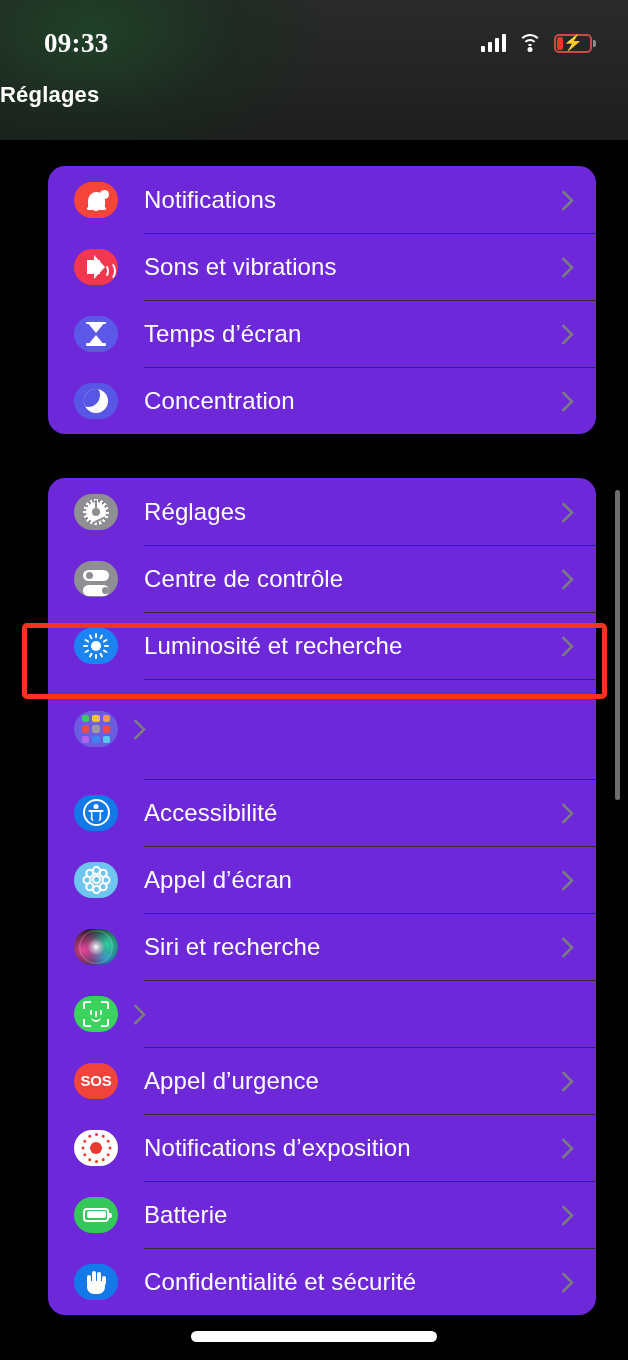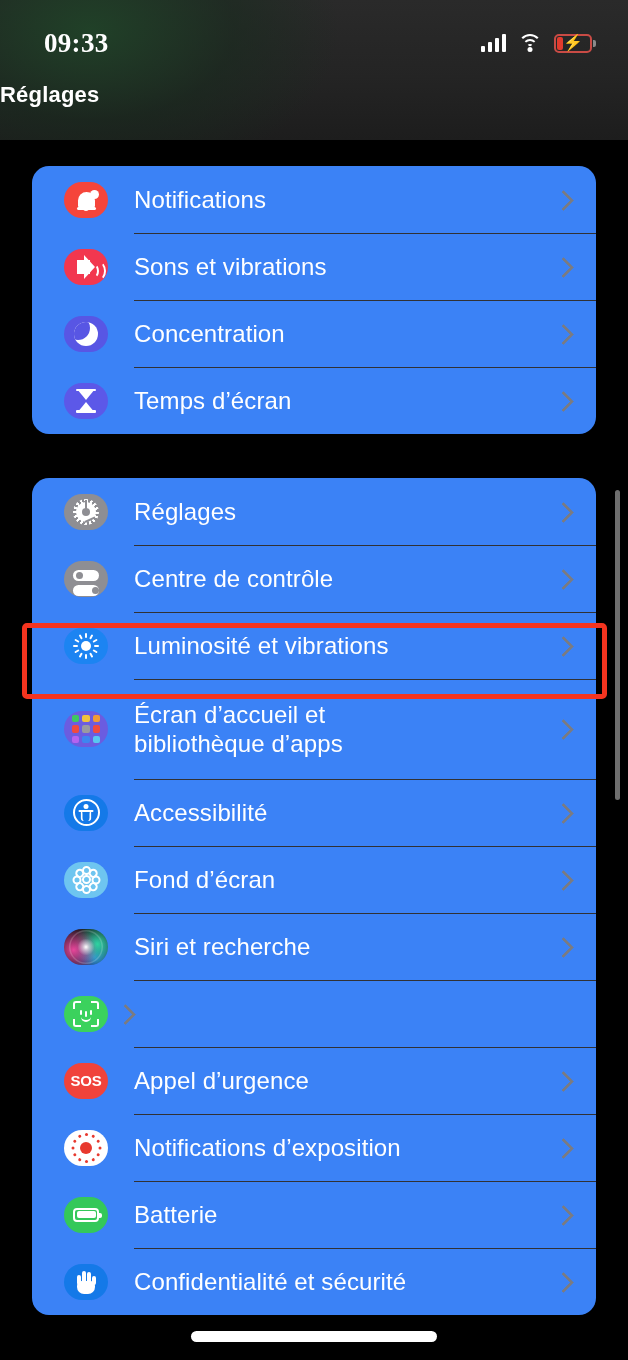--- a/index.html
+++ b/index.html
@@ -61,21 +61,21 @@
   }
 
   .nav-title {
     position:absolute; left:0; right:0; top:82px; 
     font-size:22px; font-weight:bold; letter-spacing:0.2px;
   }
 
   
   .content { position:relative; width:628px; height:1220px; background:#000; overflow:hidden; }
   .group {
-    margin:26px 32px 0 32px; background:#3b82f6; border-radius:17px; overflow:hidden;padding-left:6px;
+    margin:26px 32px 0 48px; background:#6d28d9; border-radius:17px; overflow:hidden;
   }
   .group.second { margin-top:44px; }
 
   .row {
     position:relative; display:flex; align-items:center;
     min-height:67px; padding:0 22px 0 26px;
   }
   .row + .row::before {
     content:""; position:absolute; left:96px; right:0; top:0; height:1px;
     background:#313134;
@@ -400,34 +400,34 @@
           <div class="row-icon ic-sounds">
                 <div class="spk"></div>
                 <div class="wv wv1"></div>
             <div class="wv wv2"></div>
             <div class="wv wv3"></div>
           </div>
           <div class="row-label">Sons et vibrations</div>
           <div class="chev"></div>
         </div>
         <div class="row">
-          <div class="row-icon ic-focus">
-            <div class="moon"></div>
-          </div>
-          <div class="row-label">Concentration</div>
-          <div class="chev"></div>
-        </div>
-        <div class="row">
           <div class="row-icon ic-screentime">
                 <div class="hg">
               <div class="bar bt"></div>
               <div class="bar bb"></div>
             </div>
           </div>
           <div class="row-label">Temps d’écran</div>
+          <div class="chev"></div>
+        </div>
+        <div class="row">
+          <div class="row-icon ic-focus">
+            <div class="moon"></div>
+          </div>
+          <div class="row-label">Concentration</div>
           <div class="chev"></div>
         </div>
       </div>
       <div class="group second">
         <div class="row">
           <div class="row-icon ic-general">
                 <div class="gear">
               <div class="teeth"></div>
               <div class="disc"></div>
                 <div class="hole"></div>
@@ -459,39 +459,37 @@
               <i style="transform:rotate(120deg)"></i>
               <i style="transform:rotate(150deg)"></i>
               <i style="transform:rotate(180deg)"></i>
               <i style="transform:rotate(210deg)"></i>
               <i style="transform:rotate(240deg)"></i>
               <i style="transform:rotate(270deg)"></i>
               <i style="transform:rotate(300deg)"></i>
               <i style="transform:rotate(330deg)"></i>
             </div>
           </div>
-          <div class="row-label">Luminosité et vibrations</div>
+          <div class="row-label">Luminosité et recherche</div>
           <div class="chev"></div>
         </div>
         <div class="row two-line">
           <div class="row-icon ic-home">
                 <div class="grid">
               <span style="background:#3ec860"></span>
               <span style="background:#f2c33c"></span>
               <span style="background:#f09b36"></span>
               <span style="background:#ef4b3f"></span>
               <span style="background:#9a9aa0"></span>
               <span style="background:#ef4b3f"></span>
               <span style="background:#b463f0"></span>
               <span style="background:#3d86f0"></span>
               <span style="background:#58c7f0"></span>
             </div>
           </div>
-          <div class="row-label">Écran d’accueil et
-bibliothèque d’apps</div>
           <div class="chev"></div>
         </div>
         <div class="row">
           <div class="row-icon ic-access">
                 <div class="ring">
               <div class="head"></div>
               <div class="body"></div>
               <div class="legs"></div>
             </div>
           </div>
@@ -505,21 +503,21 @@
               <i style="transform:rotate(45deg)"></i>
               <i style="transform:rotate(90deg)"></i>
               <i style="transform:rotate(135deg)"></i>
               <i style="transform:rotate(180deg)"></i>
               <i style="transform:rotate(225deg)"></i>
               <i style="transform:rotate(270deg)"></i>
               <i style="transform:rotate(315deg)"></i>
               <div class="c"></div>
             </div>
           </div>
-          <div class="row-label">Fond d’écran</div>
+          <div class="row-label">Appel d’écran</div>
           <div class="chev"></div>
         </div>
         <div class="row">
           <div class="row-icon ic-siri">
             <div class="orb"></div>
           </div>
           <div class="row-label">Siri et recherche</div>
           <div class="chev"></div>
         </div>
         <div class="row">

